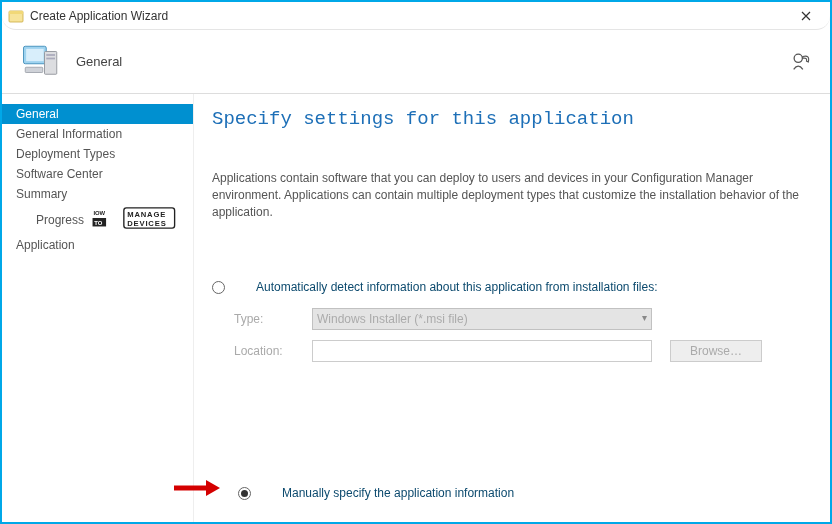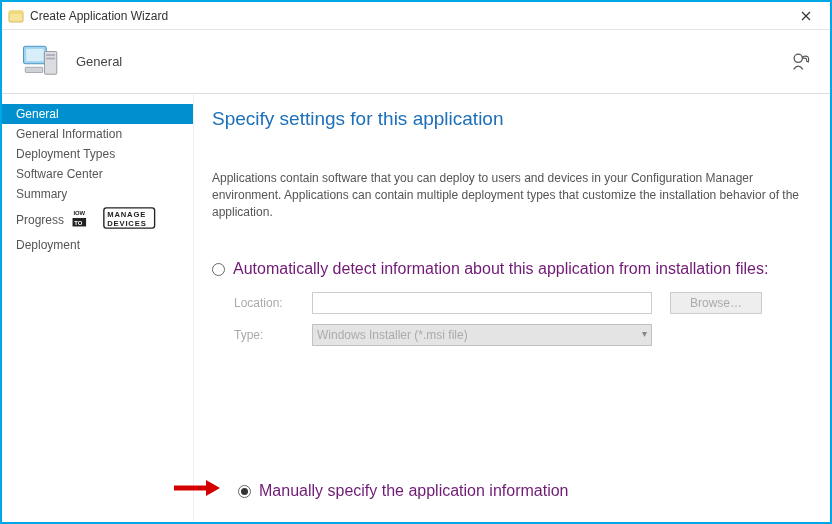--- a/index.html
+++ b/index.html
@@ -13,20 +13,21 @@
     border: 2px solid #00a8e8;
     overflow: hidden;
     position: relative;
   }
   .titlebar {
     display: flex;
     align-items: center;
     height: 28px;
     padding: 0 4px 0 6px;
     border-bottom: 1px solid #e5e5e5;
+    border-radius: 14px;
   }
   .titlebar .win-icon {
     width: 16px; height: 16px;
     margin-right: 6px;
     display: inline-flex; align-items: center; justify-content: center;
   }
   .titlebar .title { flex: 1; font-size: 12px; color: #333; }
   .titlebar .close {
     width: 40px; height: 24px;
     display: flex; align-items: center; justify-content: center;
@@ -71,47 +72,48 @@
   .main {
     flex: 1;
     padding: 14px 24px 14px 18px;
     position: relative;
   }
   .main h1 {
     color: #1d6fb7;
     font-weight: 400;
     font-size: 19px;
     margin-bottom: 40px;
+    font-family: Liberation Mono, monospace;
   }
   .desc {
     font-size: 12px;
     color: #555;
     line-height: 1.4;
-    margin-bottom: 40px;
+    margin-bottom: 60px;
   }
   .radio-row {
     display: flex;
     align-items: center;
     margin-bottom: 14px;
   }
   .radio {
     width: 13px; height: 13px;
     border-radius: 50%;
     border: 1px solid #666;
     margin-right: 8px;
     display: inline-flex; align-items: center; justify-content: center;
     background: #fff;
   }
   .radio.checked::after {
     content: "";
     width: 7px; height: 7px;
     background: #333;
     border-radius: 50%;
   }
-  .radio-label { color: #701a75; font-size: 16px; }
+  .radio-label { color: #0c4a6e; font-size: 12px; margin-left: 23px; }
   .form-grid {
     padding-left: 22px;
     margin-bottom: 10px;
   }
   .form-row {
     display: flex;
     align-items: center;
     margin-bottom: 10px;
   }
   .form-row .flabel {
@@ -212,60 +214,60 @@
   </span>
 </div>
 
 <div class="body">
   <div class="sidebar">
     <div class="nav-item selected"><span>General</span></div>
     <div class="nav-item sub"><span>General Information</span></div>
     <div class="nav-item sub"><span>Deployment Types</span></div>
     <div class="nav-item sub"><span>Software Center</span></div>
     <div class="nav-item"><span>Summary</span></div>
-    <div class="nav-item" style="display:flex;align-items:center;gap:6px;">
+    <div class="nav-item" style="display:flex;align-items:center;gap:6px;margin-left:20px;">
       <span>Progress</span>
       <span class="watermark" style="margin:0;">
         <svg viewBox="0 0 100 26" width="88" height="22">
           <rect x="38" y="1" width="60" height="24" rx="3" fill="none" stroke="#222" stroke-width="1.6"></rect>
           <text x="2" y="10" font-size="7" font-weight="700" fill="#222">IOW</text>
           <rect x="1" y="13" width="16" height="10" fill="#222"></rect>
           <text x="3" y="21" font-size="7" font-weight="700" fill="#fff">TO</text>
           <text x="42" y="12" font-size="9" font-weight="700" fill="#222" letter-spacing="1">MANAGE</text>
           <text x="42" y="22" font-size="9" font-weight="700" fill="#222" letter-spacing="1">DEVICES</text>
         </svg>
       </span>
     </div>
-    <div class="nav-item"><span>Deployment</span></div>
+    <div class="nav-item"><span>Application</span></div>
   </div>
 
   <div class="main">
     <h1>Specify settings for this application</h1>
     <p class="desc">Applications contain software that you can deploy to users and devices in your Configuration Manager environment. Applications can contain multiple deployment types that customize the installation behavior of the application.</p>
 
     <div class="radio-row">
       <span class="radio"></span>
       <span class="radio-label">Automatically detect information about this application from installation files:</span>
     </div>
 
     <div class="form-grid">
-      <div class="form-row">
-        <span class="flabel">Location:</span>
-        <input class="loc" disabled="" value="" style="">
-        <button class="browse-btn" disabled="">Browse…</button>
-      </div>
       <div class="form-row">
         <span class="flabel">Type:</span>
         <span class="sel-wrap">
           <select class="disabled-sel" disabled="">
             <option>Windows Installer (*.msi file)</option>
           </select>
           <span class="chev">▾</span>
         </span>
       </div>
+      <div class="form-row">
+        <span class="flabel">Location:</span>
+        <input class="loc" disabled="" value="" style="">
+        <button class="browse-btn" disabled="">Browse…</button>
+      </div>
     </div>
 
   </div>
 </div>
 
 <span class="arrow-annot">
   <svg viewBox="0 0 48 20" width="48" height="20">
     <line x1="2" y1="10" x2="34" y2="10" stroke="#d40000" stroke-width="5"></line>
     <polygon points="34,2 48,10 34,18" fill="#d40000"></polygon>
   </svg>

